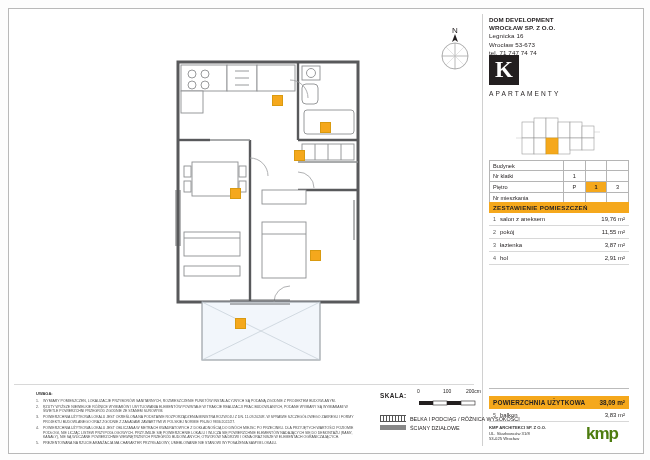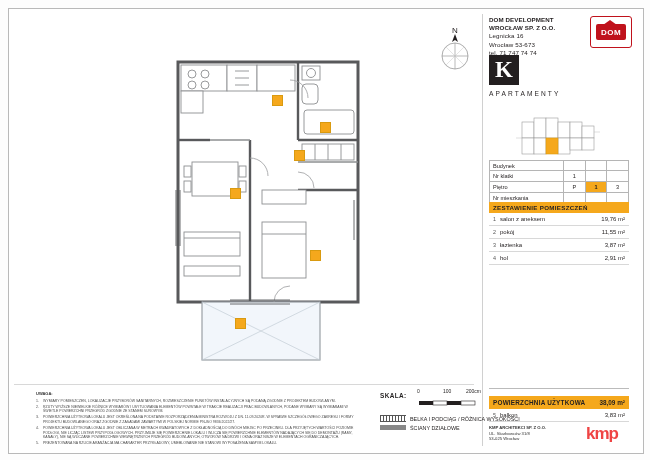--- a/index.html
+++ b/index.html
@@ -113,21 +113,21 @@
   .legend .sw.solid{background:#888;height:5px;}
 
   
   .notes{position:absolute;left:36px;top:392px;width:320px;font-size:3.5px;line-height:4.6px;color:#4a4a4a;}
   .notes .hd{font-size:4px;font-weight:bold;margin-bottom:2px;color:#333;}
   .notes .n{display:flex;margin-bottom:1.5px;}
   .notes .n .i{width:7px;flex:none;}
 
   
   .arch{position:absolute;left:489px;top:425px;width:140px;font-size:4.2px;line-height:5.6px;color:#333;}
-  .kmp{position:absolute;left:586px;top:424px;font-size:17px;font-weight:bold;letter-spacing:-1px;color:#ef4444;font-family:"Liberation Sans", sans-serif;}
+  .kmp{position:absolute;left:586px;top:424px;font-size:17px;font-weight:bold;letter-spacing:-1px;color:#4d7c0f;font-family:"Liberation Sans", sans-serif;}
 
   
   .plan{position:absolute;left:150px;top:40px;width:270px;height:330px;}
   .tagbox{
     position:absolute;width:9px;height:9px;background:#f5a81c;border:.5px solid #d99a10;
   }
   .divider-v{position:absolute;left:482px;top:14px;width:1px;height:432px;background:#d0d0d0;}
   .divider-h{position:absolute;left:489px;top:388px;width:140px;height:1px;background:#bbb;}
   .divider-h2{position:absolute;left:14px;top:384px;width:460px;height:1px;background:#d8d8d8;}
 </style>
@@ -138,24 +138,20 @@
   <div class="frame"></div>
 
   <div class="company">
     <div class="line">DOM DEVELOPMENT</div>
     <div class="line">WROCŁAW SP. Z O.O.</div>
     <div class="line reg">Legnicka 16</div>
     <div class="line reg">Wrocław 53-673</div>
     <div class="line reg">tel. 71 747 74 74</div>
   </div>
 
-  <div class="dom-logo">
-    <div class="roof"></div>
-    <div class="inner">DOM</div>
-  </div>
 
   <div class="brandwrap">
     <div class="brand-k">K</div>
     <div class="brand-sub">APARTAMENTY</div>
   </div>
 
   <div class="keyplan">
     <svg class="kp-svg" width="140" height="55" viewBox="0 0 140 55">
       <g stroke="#9a9a9a" stroke-width="0.6" fill="#ffffff">
         <rect x="33" y="10" width="12" height="16"></rect>

